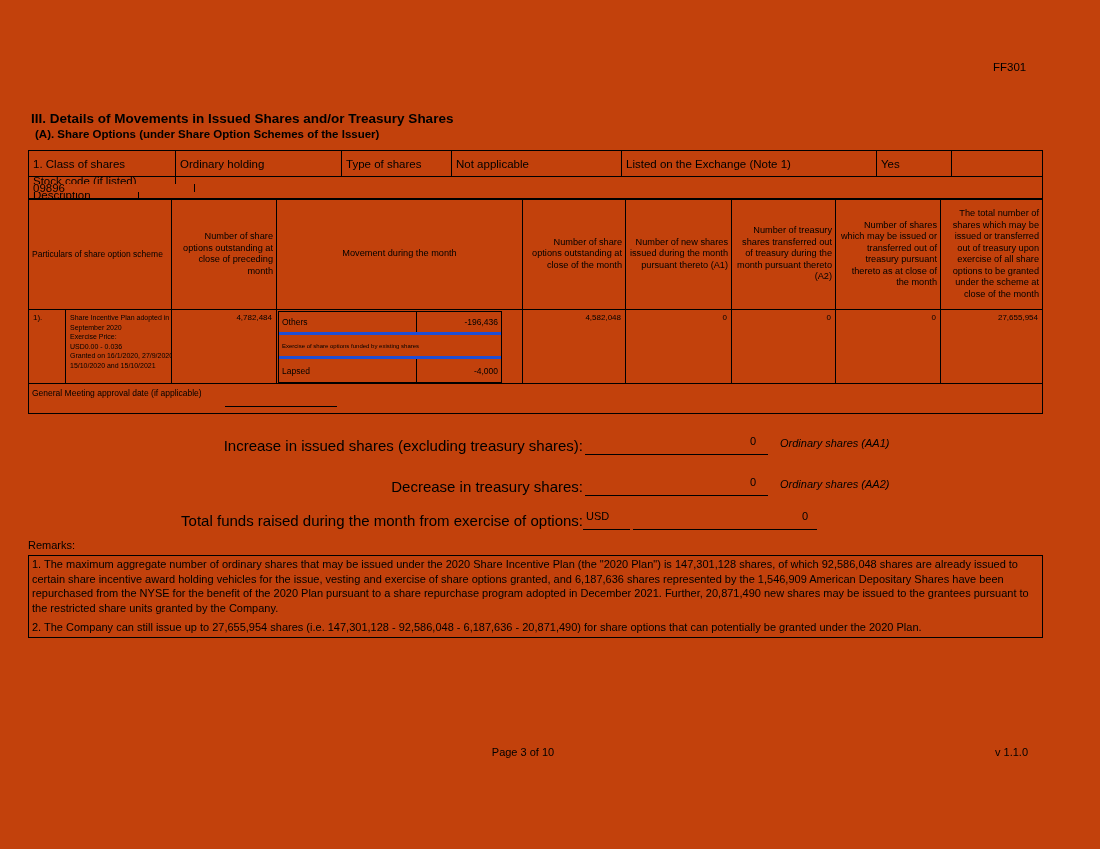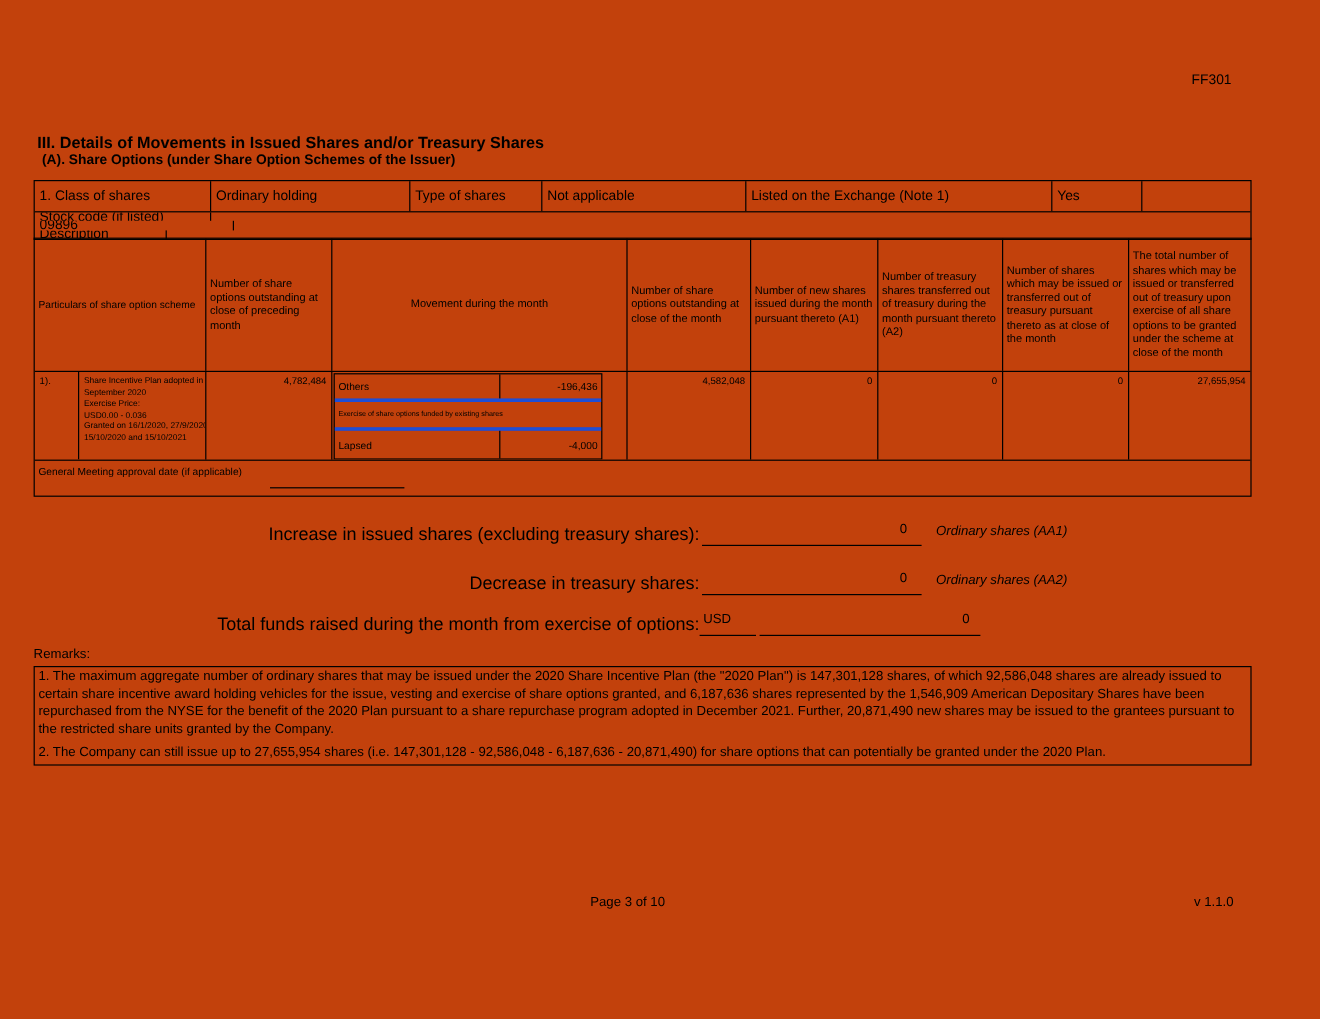--- a/index.html
+++ b/index.html
@@ -19,21 +19,21 @@
   .ct-row.r2 { height:22px;flex-direction:column; }
   .ct-cell { border-right:1px solid #000; display:flex; align-items:center; padding-left:4px; font-size:11.5px; overflow:hidden; white-space:nowrap; }
   .ct-cell.last { border-right:none; }
   .cw1{width:147px} .cw2{width:166px} .cw3{width:110px} .cw4{width:170px} .cw5{width:255px} .cw6{width:75px} .cw7{flex:1}
   .cw4b{width:562px} .cw5b{flex:1}
 
   
   .options-table { left:28px; top:198px; width:1015px; border:1px solid #000; }
   .ot-header { display:flex; height:111px; border-bottom:1px solid #000; }
   .oh-cell { border-right:1px solid #000; display:flex; align-items:center; justify-content:center;
-             text-align:left; font-size:9.2px; line-height:1.25; padding:2px 3px; overflow:hidden; }
+             text-align:right; font-size:9.2px; line-height:1.25; padding:2px 3px; overflow:hidden; }
   .oh-cell.last { border-right:none; }
   .oh-cell.first { justify-content:flex-start; text-align:left; font-size:8.5px; padding-left:3px; }
   .ow1{width:143px}.ow2{width:105px}.ow3{width:246px}.ow4{width:103px}.ow5{width:106px}.ow6{width:104px}.ow7{width:105px}.ow8{flex:1}
 
   .ot-body { display:flex; height:74px; border-bottom:1px solid #000; }
   .ob-cell { border-right:1px solid #000; font-size:8px; overflow:hidden; }
   .ob-cell.last { border-right:none; }
   .ob-cell.c1 { display:flex; }
   .idx { width:37px; border-right:1px solid #000; padding:3px 0 0 4px; font-size:8px; }
   .ptext { flex:1; padding:3px 2px 0 4px; font-size:7px; line-height:9.6px; white-space:nowrap; overflow:hidden; }

